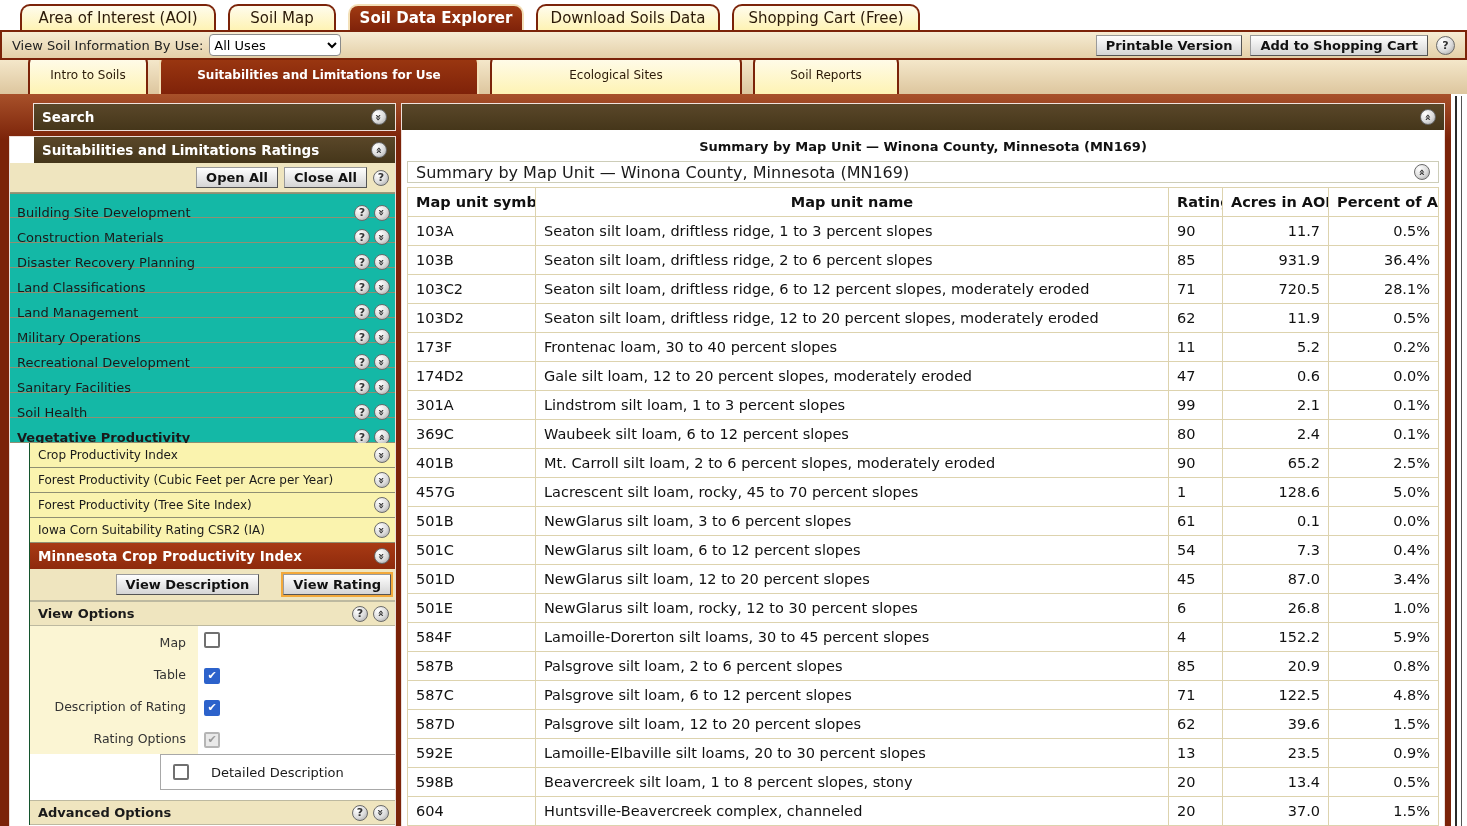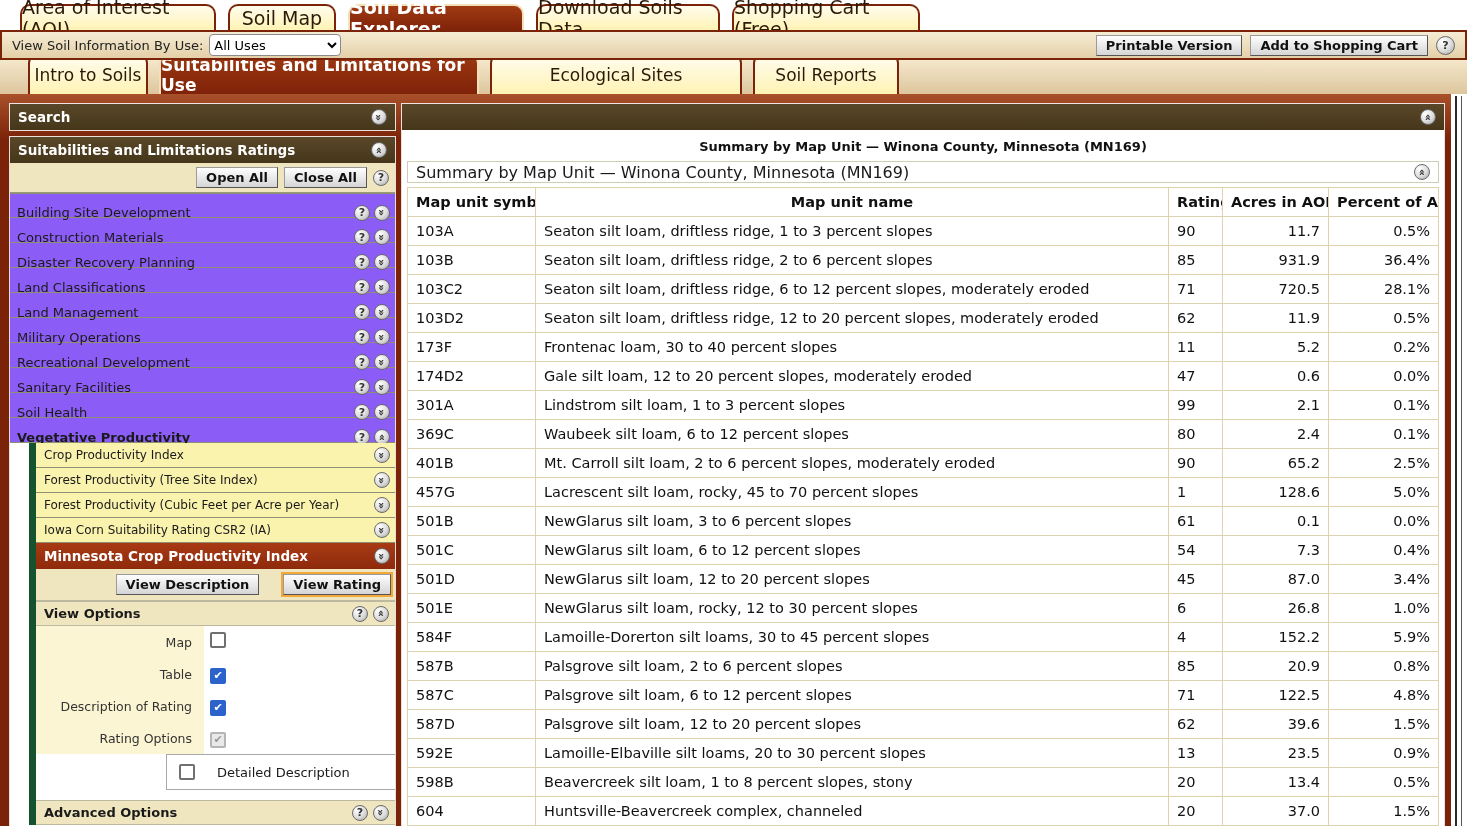--- a/index.html
+++ b/index.html
@@ -4,21 +4,21 @@
 <style>
   * { box-sizing: border-box; }
   html,body { margin:0; padding:0; width:1467px; height:826px; overflow:hidden;
     font-family:"DejaVu Sans","Liberation Sans",sans-serif; background:#fff; }
   body { position:relative; }
 
   
   .row1 { height:30px; background:#fff; display:flex; align-items:flex-end; gap:12px;
     padding:4px 0 0 20px; }
   .tab1 { border:2px solid #7b2309; border-bottom:none; border-radius:10px 10px 0 0;
-    background:linear-gradient(#fffced,#fef3b4); color:#2b1a08; font-size:19px;
+    background:linear-gradient(#fffced,#fef3b4); color:#2b1a08; font-size:15px;
     height:26px; display:flex; align-items:center; justify-content:center; cursor:default; }
   .tab1.active { background:linear-gradient(#a03a12,#80230a); color:#fff; font-weight:bold;
     border-color:#f3e0b8;margin-top:43px; }
   #row1-tabs .tab1:nth-child(1){width:196px}
   #row1-tabs .tab1:nth-child(2){width:108px}
   #row1-tabs .tab1:nth-child(3){width:176px}
   #row1-tabs .tab1:nth-child(4){width:184px}
   #row1-tabs .tab1:nth-child(5){width:188px}
 
   
@@ -30,21 +30,21 @@
   .toolbar .right { margin-left:auto; display:flex; align-items:center; gap:8px; }
   .btn3d { background:linear-gradient(#fefefe,#d5d5d5); border:1px solid #9a9a9a;
     border-right-color:#555; border-bottom-color:#555; font-weight:bold; font-size:13px;
     color:#111; padding:2px 9px; font-family:inherit; cursor:default; }
   .btn3d.hl { box-shadow:0 0 0 2px #f3a93a; }
 
   
   .row2 { height:34px; background:linear-gradient(#f4e7ca,#ddc69e); display:flex;
     align-items:flex-end; gap:11px; padding:6px 0 0 28px; }
   .tab2 { border:2px solid #7b2309; border-bottom:none; border-radius:9px 9px 0 0;
-    background:linear-gradient(#fffced,#fef3b4); color:#2b1a08; font-size:17px;
+    background:linear-gradient(#fffced,#fef3b4); color:#2b1a08; font-size:12px;
     height:40px; display:flex; align-items:center; justify-content:center; cursor:default; }
   .tab2.active { background:linear-gradient(#9c3811,#7f2209); color:#fff; font-weight:bold;
     border-color:#f3e0b8; }
   #row2-tabs .tab2:nth-child(1){width:120px}
   #row2-tabs .tab2:nth-child(2){width:320px}
   #row2-tabs .tab2:nth-child(3){width:252px}
   #row2-tabs .tab2:nth-child(4){width:146px}
   #row2-tabs .tab2:nth-child(5){width:120px}
 
   
@@ -61,31 +61,31 @@
   .cicon .gl { font-size:11px; font-weight:bold; color:#333; line-height:1; }
   .cicon.down .gl { transform:rotate(90deg); }
   .cicon.up .gl { transform:rotate(-90deg); }
   .cicon.help .gl { transform:none; font-size:11px; }
   .big { width:19px; height:19px; }
 
   
   .sidebar { width:385px; display:flex; flex-direction:column; gap:7px; flex:none; }
   .panel { outline:1px solid rgba(255,255,255,.85); }
   .hdr-dark { background:linear-gradient(#5a4729,#45361a); color:#fff; font-weight:bold;
-    font-size:13.5px; height:26px; display:flex; align-items:center; padding:0 8px; }
+    font-size:13.5px; height:26px; display:flex; align-items:center; padding:0 8px;margin-left:24px; }
   .hdr-dark .cicon { margin-left:auto; }
   .ratings-panel { flex:1; background:#fff; display:flex; flex-direction:column; overflow:hidden; }
   .ratings-toolbar { background:#efe5bf; padding:4px 6px; display:flex; justify-content:flex-end;
     align-items:center; gap:6px; border-bottom:1px solid #9a9a7a; }
-  .cat-item { background:#8b5cf6; border-bottom:1px solid #8f8f73; display:flex; align-items:center;
+  .cat-item { background:#14b8a6; border-bottom:1px solid #8f8f73; display:flex; align-items:center;
     gap:4px; height:25px; padding:14px 5px 0 7px; font-size:13px; color:#1a1a1a; }
   .cat-item:first-child { border-top:1px solid #8f8f73; }
   .cat-item.bold { font-weight:bold; }
   .cat-label { flex:1; white-space:nowrap; overflow:hidden; }
-  .nested { margin-left:19px; border-left:7px solid #14532d; }
+  .nested { margin-left:19px; border-left:1px solid #14532d; }
   .sub-item { background:#faf3ae; border-bottom:1px solid #8f8f73; display:flex; align-items:center;
     gap:4px; height:25px; padding:0 5px 0 8px; font-size:12px; color:#1a1a1a; }
   .mn-header { background:linear-gradient(#a83a14,#8e2a0c); color:#fff; font-weight:bold;
     font-size:13.5px; height:26px; display:flex; align-items:center; padding:0 5px 0 8px; }
   .mn-header .cicon { margin-left:auto; }
   .rating-toolbar { background:#efe5bf; border-bottom:1px solid #bdb9a0; padding:5px 4px;
     display:flex; justify-content:flex-end; align-items:center; gap:24px; }
   .vo-header { background:#efe5bf; font-weight:bold; font-size:13px; color:#1a1a1a; height:25px;
     display:flex; align-items:center; gap:5px; padding:0 6px 0 8px; border-top:1px solid #bdb9a0;
     border-bottom:1px solid #bdb9a0; }
@@ -283,27 +283,27 @@
 
       <div class="nested">
         <div id="sub-list">
             <div class="sub-item">
               <span class="cat-label">Crop Productivity Index</span>
               <span class="cicon down">
                 <span class="gl">»</span>
               </span>
             </div>
             <div class="sub-item">
-              <span class="cat-label">Forest Productivity (Tree Site Index)</span>
+              <span class="cat-label">Forest Productivity (Cubic Feet per Acre per Year)</span>
               <span class="cicon down">
                 <span class="gl">»</span>
               </span>
             </div>
             <div class="sub-item">
-              <span class="cat-label">Forest Productivity (Cubic Feet per Acre per Year)</span>
+              <span class="cat-label">Forest Productivity (Tree Site Index)</span>
               <span class="cicon down">
                 <span class="gl">»</span>
               </span>
             </div>
             <div class="sub-item">
               <span class="cat-label">Iowa Corn Suitability Rating CSR2 (IA)</span>
               <span class="cicon down">
                 <span class="gl">»</span>
               </span>
             </div>

